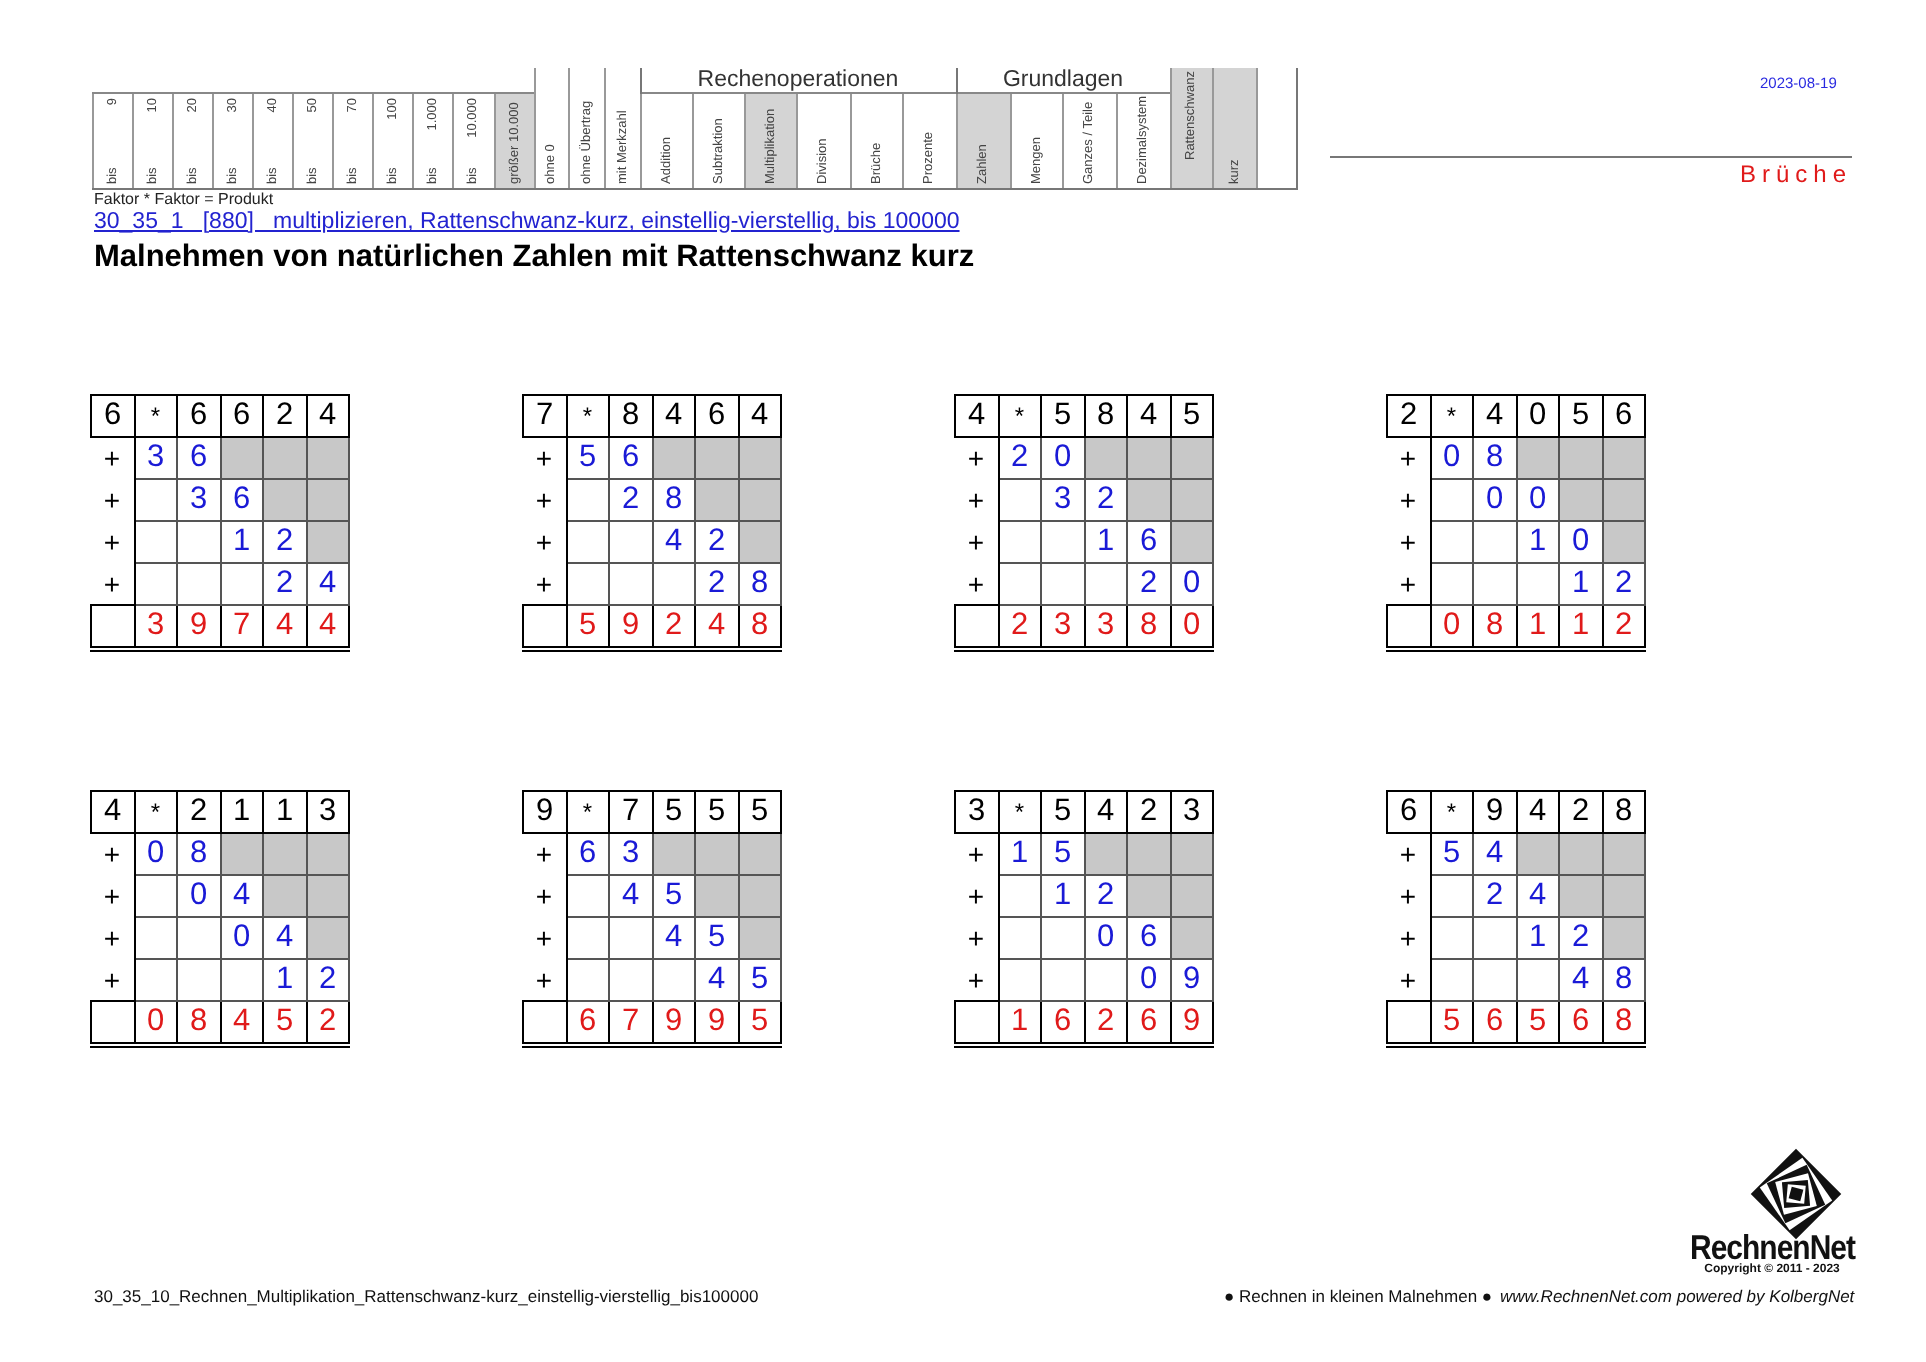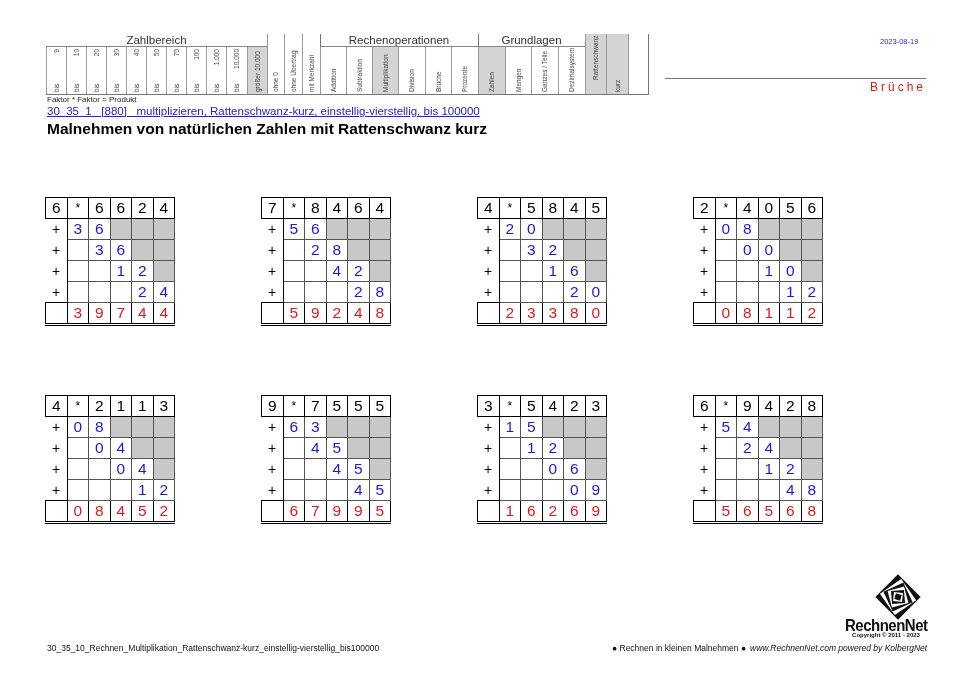--- a/index.html
+++ b/index.html
@@ -53,21 +53,20 @@
   #footR { left:750px; top:643px; font-size:8.5px; color:#111;font-style:italic; }
   #logo { left:870px; top:573px; width:56px; height:48px; }
   #brand { left:845px; top:616px; width:82px; text-align:center; font-size:15px; font-weight:bold;
            letter-spacing:-0.5px; color:#111; transform:scaleY(1.15); }
   #copy { left:845px; top:632px; width:82px; text-align:center; font-size:6px; font-weight:bold; color:#111; }
 </style>
 </head>
 <body>
 
 <div id="hdr">
-  <div class="grp-title" style="left:0;width:221px;">Zahlbereich</div>
   <div class="grp-line" style="left:0;width:221px;"></div>
   <div class="grp-title" style="left:274px;width:158px;">Rechenoperationen</div>
   <div class="grp-line" style="left:274px;width:158px;"></div>
   <div class="grp-title" style="left:432px;width:107px;">Grundlagen</div>
   <div class="grp-line" style="left:432px;width:107px;"></div>
 
   <div class="col" style="left:0;width:20px;">
       <span class="top-num">9</span>
       <span class="bis">bis</span>
     </div>

